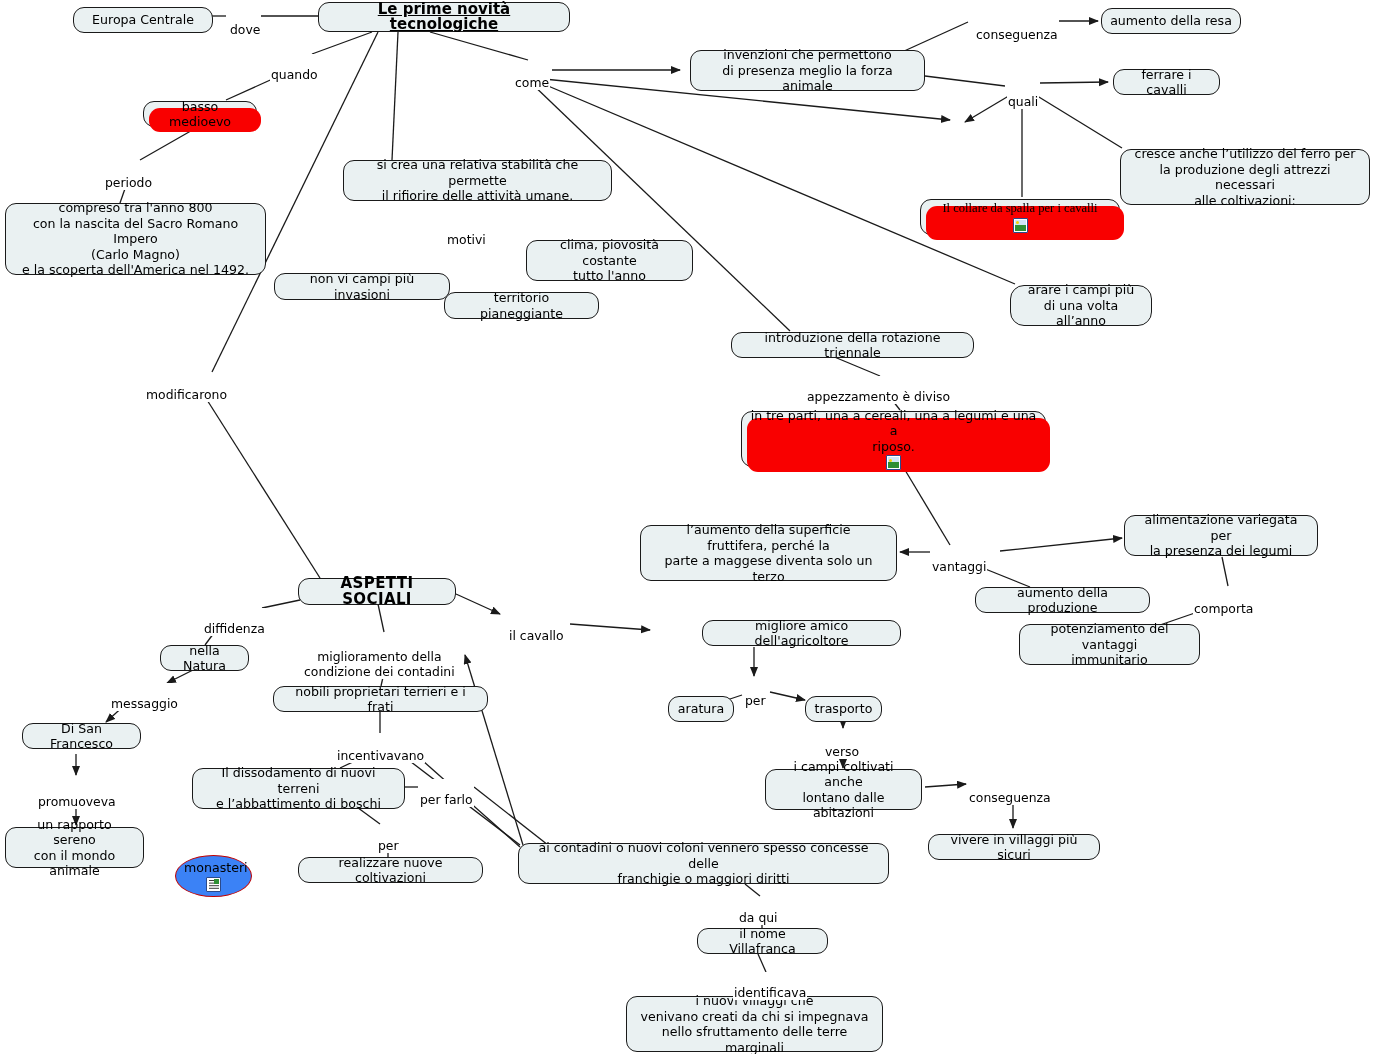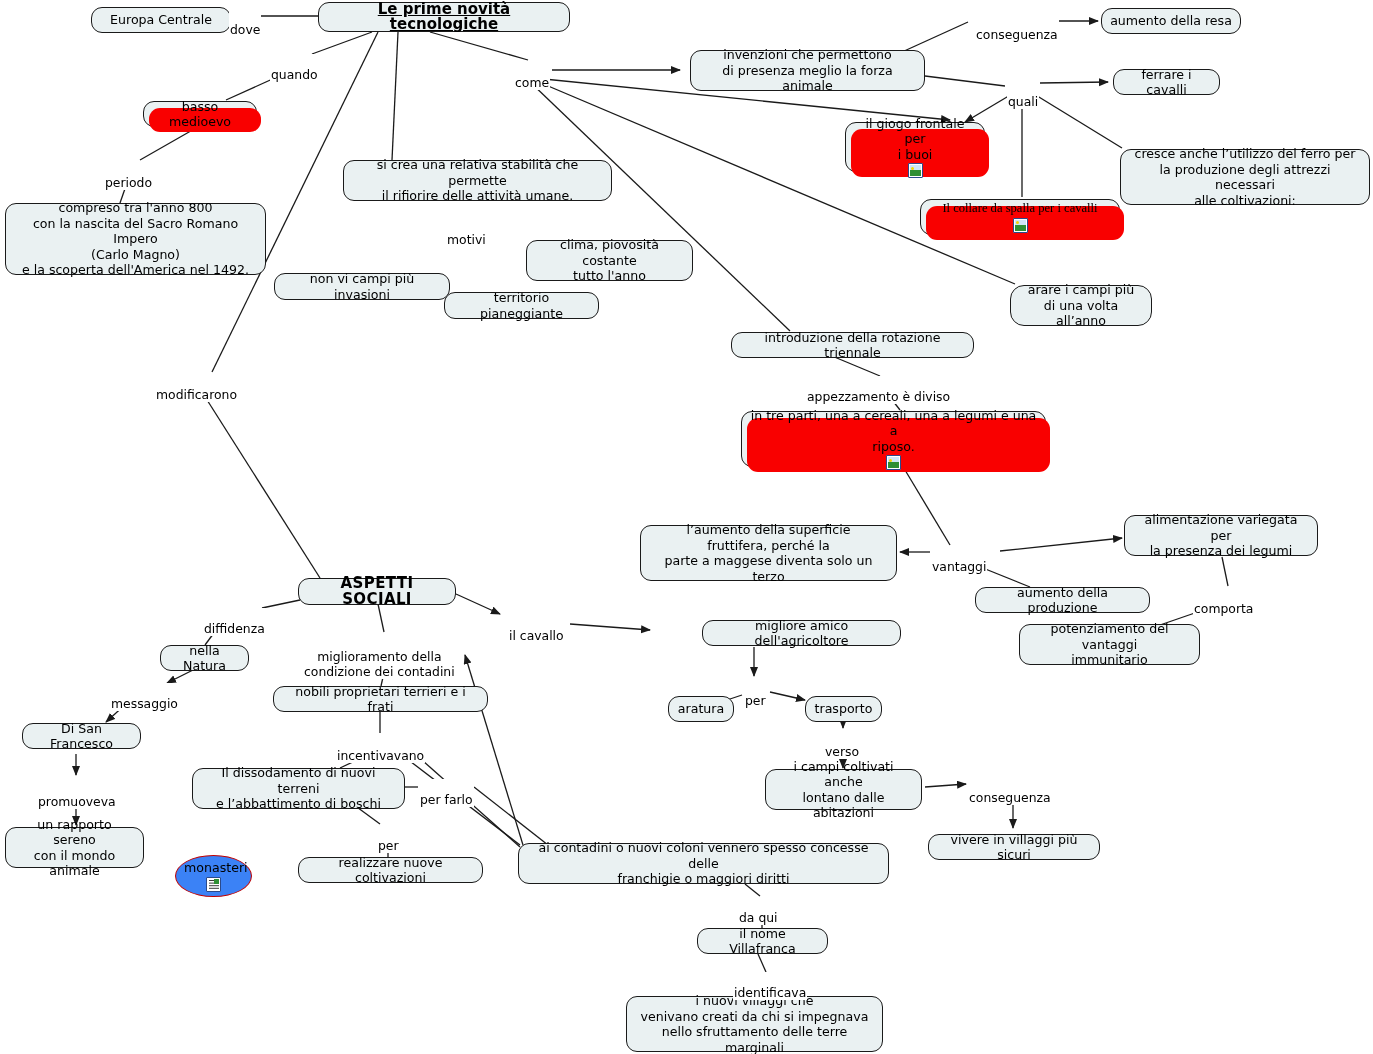--- a/index.html
+++ b/index.html
@@ -241,21 +241,21 @@
 
       <line x1="758" y1="954" x2="766" y2="972"></line>
       <line x1="766" y1="990" x2="760" y2="996"></line>
     </g>
   </svg>
 
   <div class="node title bold underline" style="left:318px; top:2px; width:252px; height:30px;">
     <span class="txt">Le prime novità tecnologiche</span>
   </div>
 
-  <div class="node" style="left:73px; top:7px; width:140px; height:26px;margin-left:18px;">
+  <div class="node" style="left:73px; top:7px; width:140px; height:26px;">
     <span class="txt">Europa Centrale</span>
   </div>
 
   <div class="node redshadow" style="left:143px; top:101px; width:114px; height:26px;">
     <span class="txt">basso medioevo</span>
   </div>
 
   <div class="node" style="left:5px; top:203px; width:261px; height:72px;">
     <span class="txt">compreso tra l'anno 800
 con la nascita del Sacro Romano Impero
@@ -287,25 +287,20 @@
   </div>
 
   <div class="node" style="left:1101px; top:8px; width:140px; height:26px;">
     <span class="txt">aumento della resa</span>
   </div>
 
   <div class="node" style="left:1113px; top:69px; width:107px; height:26px;">
     <span class="txt">ferrare i cavalli</span>
   </div>
 
-  <div class="node redshadow" style="left:845px; top:122px; width:140px; height:50px;">
-    <span class="txt">il giogo frontale per
-i buoi</span>
-    <span class="icon-pic"></span>
-  </div>
 
   <div class="node redshadow" style="left:920px; top:199px; width:200px; height:36px; font-family:'Liberation Serif', serif;">
     <span class="txt">Il collare da spalla per i cavalli</span>
     <span class="icon-pic"></span>
   </div>
 
   <div class="node" style="left:1120px; top:149px; width:250px; height:56px;">
     <span class="txt">cresce anche l’utilizzo del ferro per
 la produzione degli attrezzi necessari
 alle coltivazioni:</span>
@@ -440,21 +435,21 @@
   </div>
   <div class="elabel" style="left:806px; top:376px;">
     <span>appezzamento è diviso</span>
   </div>
   <div class="elabel" style="left:931px; top:546px;">
     <span>vantaggi</span>
   </div>
   <div class="elabel" style="left:1193px; top:588px;">
     <span>comporta</span>
   </div>
-  <div class="elabel" style="left:155px; top:374px;">
+  <div class="elabel" style="left:145px; top:374px;">
     <span>modificarono</span>
   </div>
   <div class="elabel" style="left:203px; top:608px;">
     <span>diffidenza</span>
   </div>
   <div class="elabel" style="left:110px; top:683px;">
     <span>messaggio</span>
   </div>
   <div class="elabel" style="left:37px; top:781px;">
     <span>promuoveva</span>

